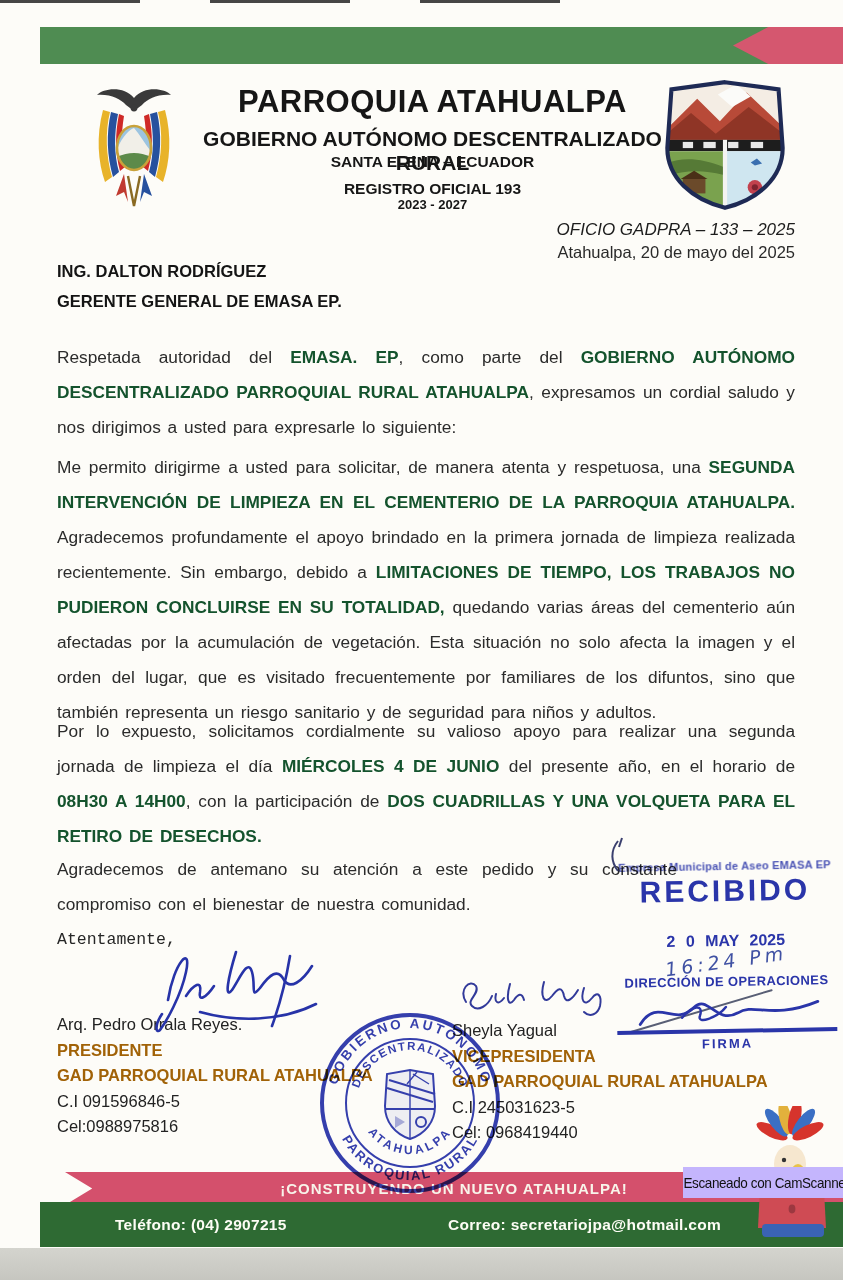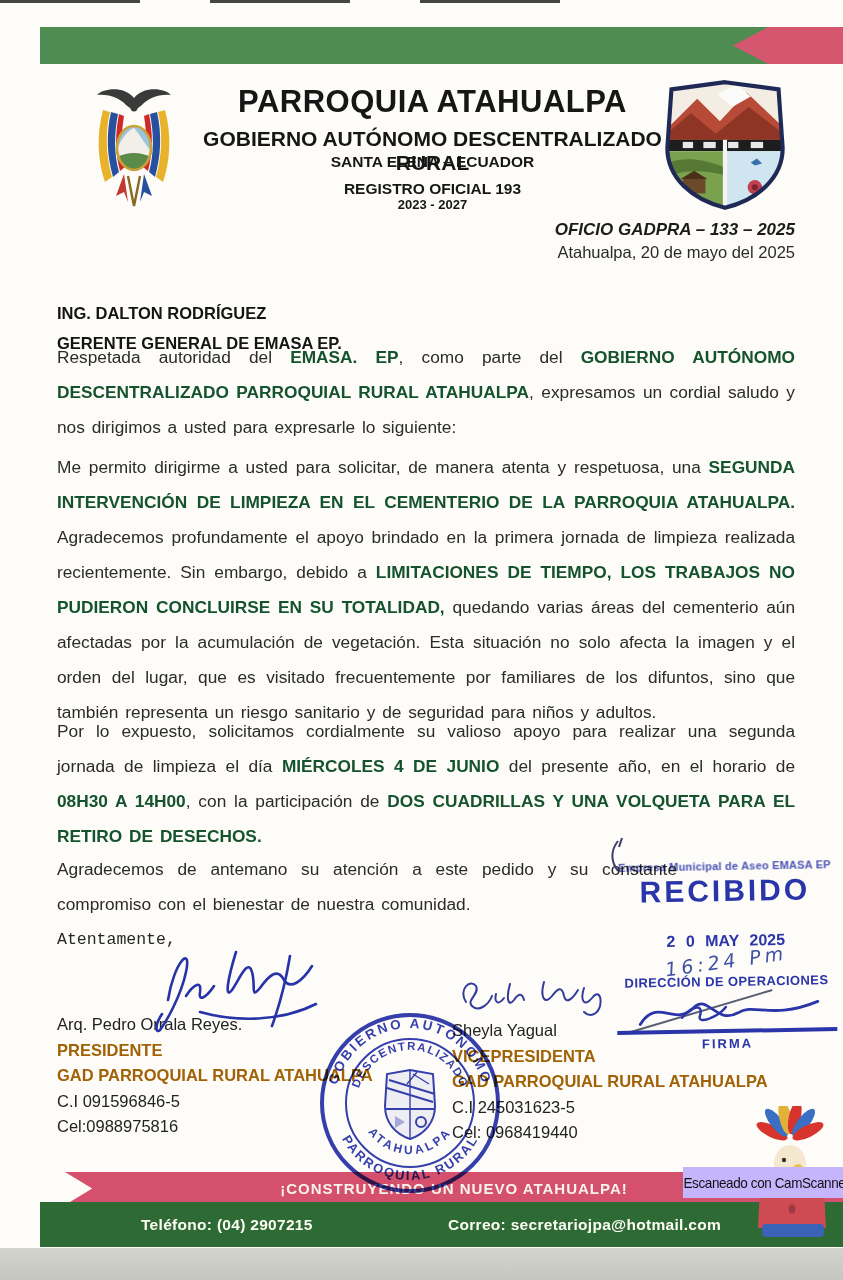--- a/index.html
+++ b/index.html
@@ -15,25 +15,25 @@
     clip-path:polygon(0 50%,32% 0,100% 0,100% 100%,32% 100%);}
   
   .hdr{left:170px;top:0;width:525px;text-align:center;color:#161616;}
   .hdr-title{top:84px;font-size:31px;font-weight:700;letter-spacing:.5px;}
   .hdr-s1{top:127px;font-size:21px;font-weight:700;}
   .hdr-s2{top:153px;font-size:15.5px;font-weight:700;}
   .hdr-s3{top:180px;font-size:15.5px;font-weight:700;}
   .hdr-s4{top:197px;font-size:13px;font-weight:700;}
   
   .oficio{right:48px;top:220px;text-align:right;}
-  .oficio .num{font-size:17px;font-weight:700;font-style:italic;color:#1c1c1c;}
+  .oficio .num{font-size:17px;font-weight:400;font-style:italic;color:#1c1c1c;}
   .oficio .dt{font-size:16.5px;margin-top:3px;color:#2a2a2a;}
   
   .line{left:57px;width:740px;font-size:16.5px;}
-  .bold-line{font-weight:700;color:#141414;margin-top:42px;}
+  .bold-line{font-weight:700;color:#141414;}
   p.para{position:absolute;left:57px;width:738px;margin:0;text-align:justify;
     font-size:17.3px;line-height:35px;word-spacing:2px;color:#2b2b2b;}
   p.para .b{font-weight:700;color:#14532d;}
   .closing{left:57px;top:930px;font-size:16.5px;font-family:Liberation Mono, monospace;}
   
   .sig-col{font-size:16.5px;line-height:25.5px;color:#222;}
   .sig-col .role,.sig-col .org{font-weight:700;color:#a16207;}
   
   .rstamp{left:610px;top:860px;width:232px;color:#2a35ae;transform:rotate(-1deg);
     mix-blend-mode:multiply;text-align:center;}
@@ -48,21 +48,21 @@
   .rstamp .firma{font-size:13px;font-weight:700;letter-spacing:2px;margin-top:3px;}
   
   .round-stamp{left:317px;top:1010px;mix-blend-mode:multiply;opacity:.95;}
   
   .ribbon-pink{left:65px;top:1172px;width:778px;height:33px;background:#d4506c;
     clip-path:polygon(0 0,100% 0,100% 100%,0 100%,3.5% 50%);}
   .ribbon-pink .slogan{display:block;text-align:center;line-height:33px;color:#f8f4ea;
     font-size:15px;font-weight:700;letter-spacing:1px;}
   .bar-bot-green{left:40px;top:1202px;width:803px;height:45px;background:#2e6a33;color:#fdfdf5;}
   .bar-bot-green span{position:absolute;top:0;line-height:45px;font-size:15.5px;font-weight:700;letter-spacing:.3px;}
-  .bar-bot-green .tel{left:75px;margin-left:26px;}
+  .bar-bot-green .tel{left:75px;}
   .bar-bot-green .mail{left:408px;}
   
   .cams{left:683px;top:1167px;width:167px;height:31px;background:#c4b5fd;z-index:6;
     display:flex;align-items:center;justify-content:center;}
   .cams span{font-size:13.5px;color:#111;letter-spacing:-.4px;transform:scaleY(1.15);white-space:nowrap;}
   .scan-bottom{left:0;top:1248px;width:843px;height:32px;
     background:linear-gradient(180deg,#d4d4ce,#c6c6c0);}
   .z2{z-index:2}.z3{z-index:3}.z4{z-index:4}
 </style>
 </head>

